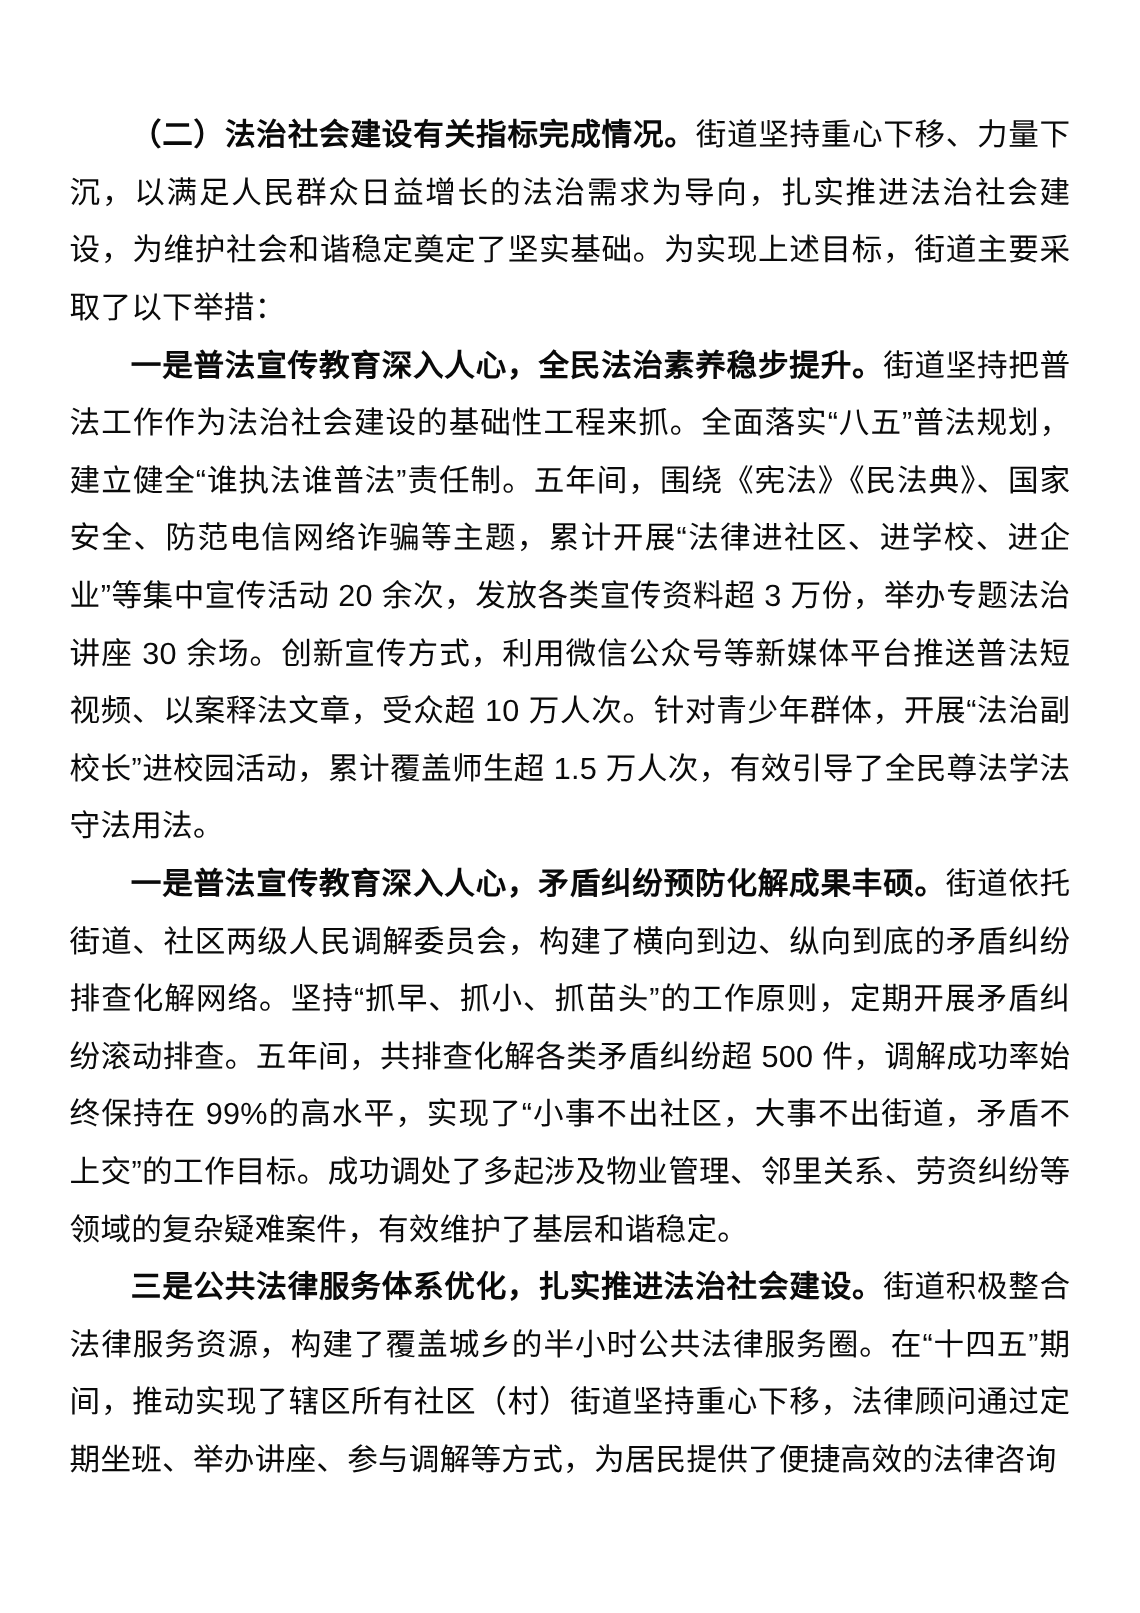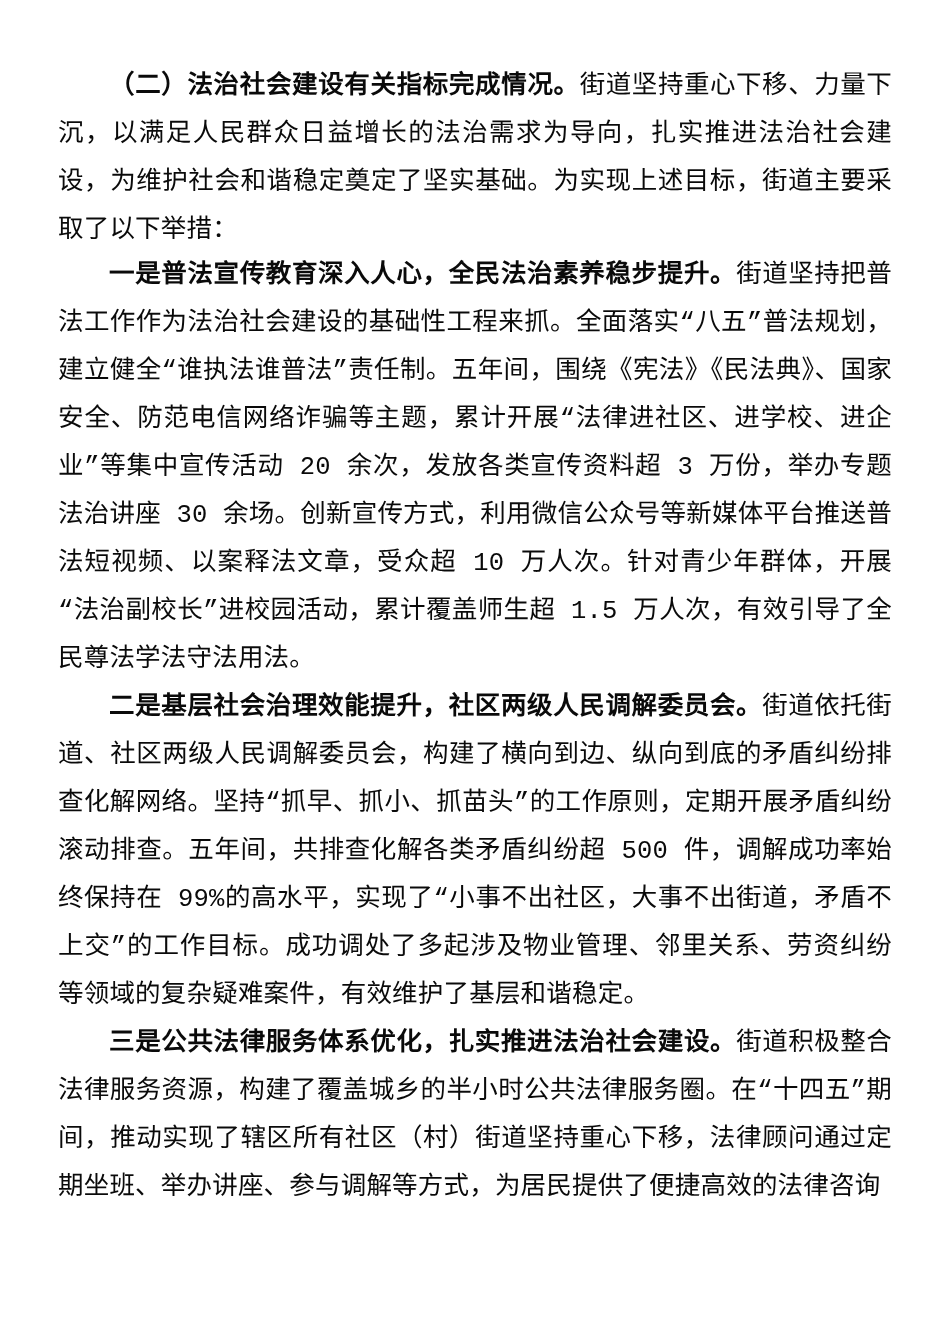--- a/index.html
+++ b/index.html
@@ -15,41 +15,40 @@
     font-family: "Liberation Sans", "DejaVu Sans", sans-serif;
     color: #000000;
     -webkit-font-smoothing: antialiased;
   }
   .page {
     position: relative;
     width: 950px;
     height: 1344px;
     background: #ffffff;
     box-sizing: border-box;
-    padding: 60px 58px 0 58px;
+    padding: 89px 58px 0 58px;
     border-radius: 30px;
   }
   .doc-body {
     width: 834px;
   }
   p.para {
     margin: 0;
     padding: 0;
     font-size: 25.5px;
     line-height: 48px;
     text-align: justify;
     text-justify: inter-ideograph;
     text-indent: 2em;
     letter-spacing: 0.2px;
     word-break: break-all;
     color: #0a0a0a;
   }
   p.para + p.para {
     margin-top: 0;
-    font-family: Liberation Mono, monospace;
   }
   .lead {
     font-weight: 700;
     letter-spacing: 0.3px;
   }
 </style>
 </head>
 <body>
 
 <div class="page">
@@ -57,21 +56,21 @@
 
     <p class="para">
       <span class="lead">（二）法治社会建设有关指标完成情况。</span><span>街道坚持重心下移、力量下沉，以满足人民群众日益增长的法治需求为导向，扎实推进法治社会建设，为维护社会和谐稳定奠定了坚实基础。为实现上述目标，街道主要采取了以下举措：</span>
     </p>
 
     <p class="para">
       <span class="lead">一是普法宣传教育深入人心，全民法治素养稳步提升。</span><span>街道坚持把普法工作作为法治社会建设的基础性工程来抓。全面落实“八五”普法规划，建立健全“谁执法谁普法”责任制。五年间，围绕《宪法》《民法典》、国家安全、防范电信网络诈骗等主题，累计开展“法律进社区、进学校、进企业”等集中宣传活动 20 余次，发放各类宣传资料超 3 万份，举办专题法治讲座 30 余场。创新宣传方式，利用微信公众号等新媒体平台推送普法短视频、以案释法文章，受众超 10 万人次。针对青少年群体，开展“法治副校长”进校园活动，累计覆盖师生超 1.5 万人次，有效引导了全民尊法学法守法用法。</span>
     </p>
 
     <p class="para">
-      <span class="lead">二是基层社会治理效能提升，社区两级人民调解委员会。</span><span>街道依托街道、社区两级人民调解委员会，构建了横向到边、纵向到底的矛盾纠纷排查化解网络。坚持“抓早、抓小、抓苗头”的工作原则，定期开展矛盾纠纷滚动排查。五年间，共排查化解各类矛盾纠纷超 500 件，调解成功率始终保持在 99%的高水平，实现了“小事不出社区，大事不出街道，矛盾不上交”的工作目标。成功调处了多起涉及物业管理、邻里关系、劳资纠纷等领域的复杂疑难案件，有效维护了基层和谐稳定。</span>
+      <span class="lead">一是普法宣传教育深入人心，矛盾纠纷预防化解成果丰硕。</span><span>街道依托街道、社区两级人民调解委员会，构建了横向到边、纵向到底的矛盾纠纷排查化解网络。坚持“抓早、抓小、抓苗头”的工作原则，定期开展矛盾纠纷滚动排查。五年间，共排查化解各类矛盾纠纷超 500 件，调解成功率始终保持在 99%的高水平，实现了“小事不出社区，大事不出街道，矛盾不上交”的工作目标。成功调处了多起涉及物业管理、邻里关系、劳资纠纷等领域的复杂疑难案件，有效维护了基层和谐稳定。</span>
     </p>
 
     <p class="para">
       <span class="lead">三是公共法律服务体系优化，扎实推进法治社会建设。</span><span>街道积极整合法律服务资源，构建了覆盖城乡的半小时公共法律服务圈。在“十四五”期间，推动实现了辖区所有社区（村）街道坚持重心下移，法律顾问通过定期坐班、举办讲座、参与调解等方式，为居民提供了便捷高效的法律咨询</span>
     </p>
 
   </div>
 </div>
 
 </body></html>

